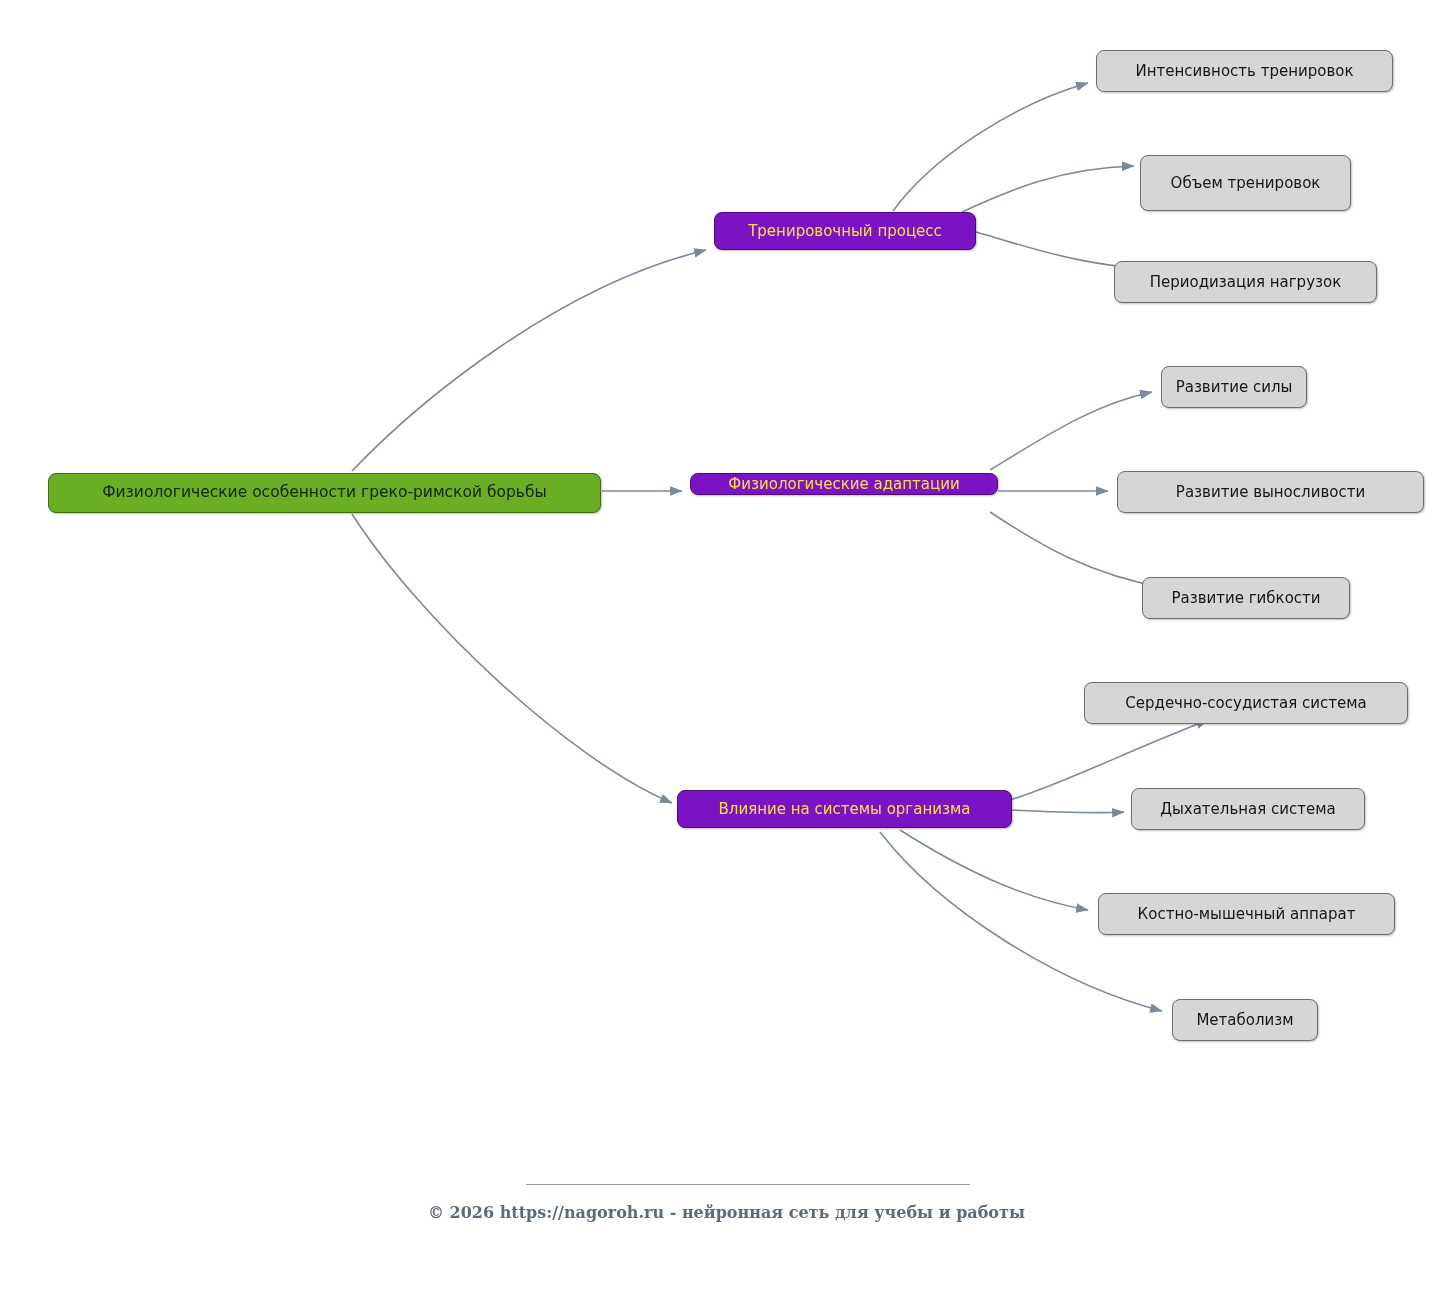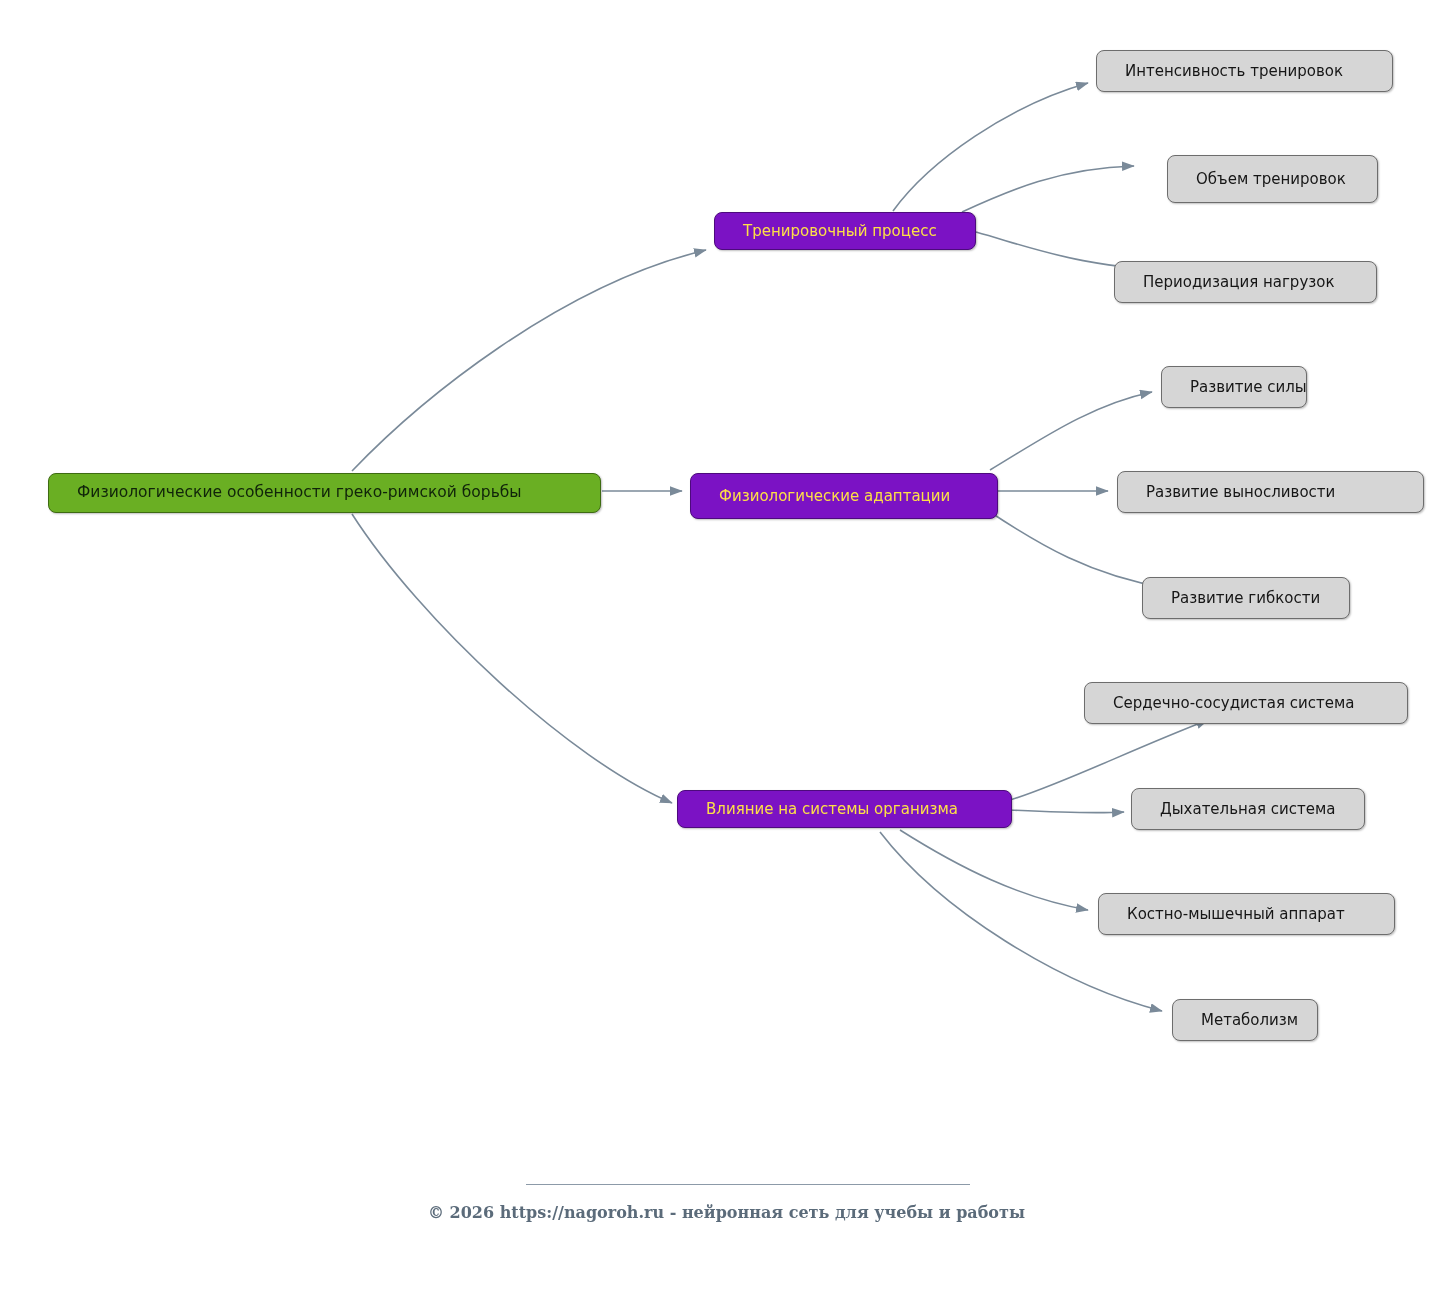--- a/index.html
+++ b/index.html
@@ -26,26 +26,27 @@
     top: 0;
     width: 1453px;
     height: 1300px;
     pointer-events: none;
   }
   .node {
     position: absolute;
     box-sizing: border-box;
     display: flex;
     align-items: center;
+    justify-content: center;
     border-radius: 8px;
     border: 1px solid #555555;
     font-size: 15px;
     line-height: 1.1;
     white-space: nowrap;
-    padding: 0 28px;
+    padding: 0 14px;
     box-shadow: 1px 1px 2px rgba(0,0,0,0.25);
   }
   .node.root {
     background: #6aaf23;
     border-color: #3e6b12;
     color: #10240a;
     font-size: 15.5px;
     font-weight: 400;
   }
   .node.branch {
@@ -120,33 +121,33 @@
   </svg>
 
   <div class="node root" style="left:48px; top:473px; width:553px; height:40px;">
     <span>Физиологические особенности греко-римской борьбы</span>
   </div>
 
   <div class="node branch" style="left:714px; top:212px; width:262px; height:38px;">
     <span>Тренировочный процесс</span>
   </div>
 
-  <div class="node branch" style="left:690px; top:473px; width:308px; height:46px;">
+  <div class="node branch" style="left:690px; top:473px; width:308px; height:22px;">
     <span>Физиологические адаптации</span>
   </div>
 
   <div class="node branch" style="left:677px; top:790px; width:335px; height:38px;">
     <span>Влияние на системы организма</span>
   </div>
 
   <div class="node leaf" style="left:1096px; top:50px; width:297px; height:42px;">
     <span>Интенсивность тренировок</span>
   </div>
 
-  <div class="node leaf" style="left:1140px; top:155px; width:211px; height:48px;margin-left:27px;">
+  <div class="node leaf" style="left:1140px; top:155px; width:211px; height:56px;">
     <span>Объем тренировок</span>
   </div>
 
   <div class="node leaf" style="left:1114px; top:261px; width:263px; height:42px;">
     <span>Периодизация нагрузок</span>
   </div>
 
   <div class="node leaf" style="left:1161px; top:366px; width:146px; height:42px;">
     <span>Развитие силы</span>
   </div>

